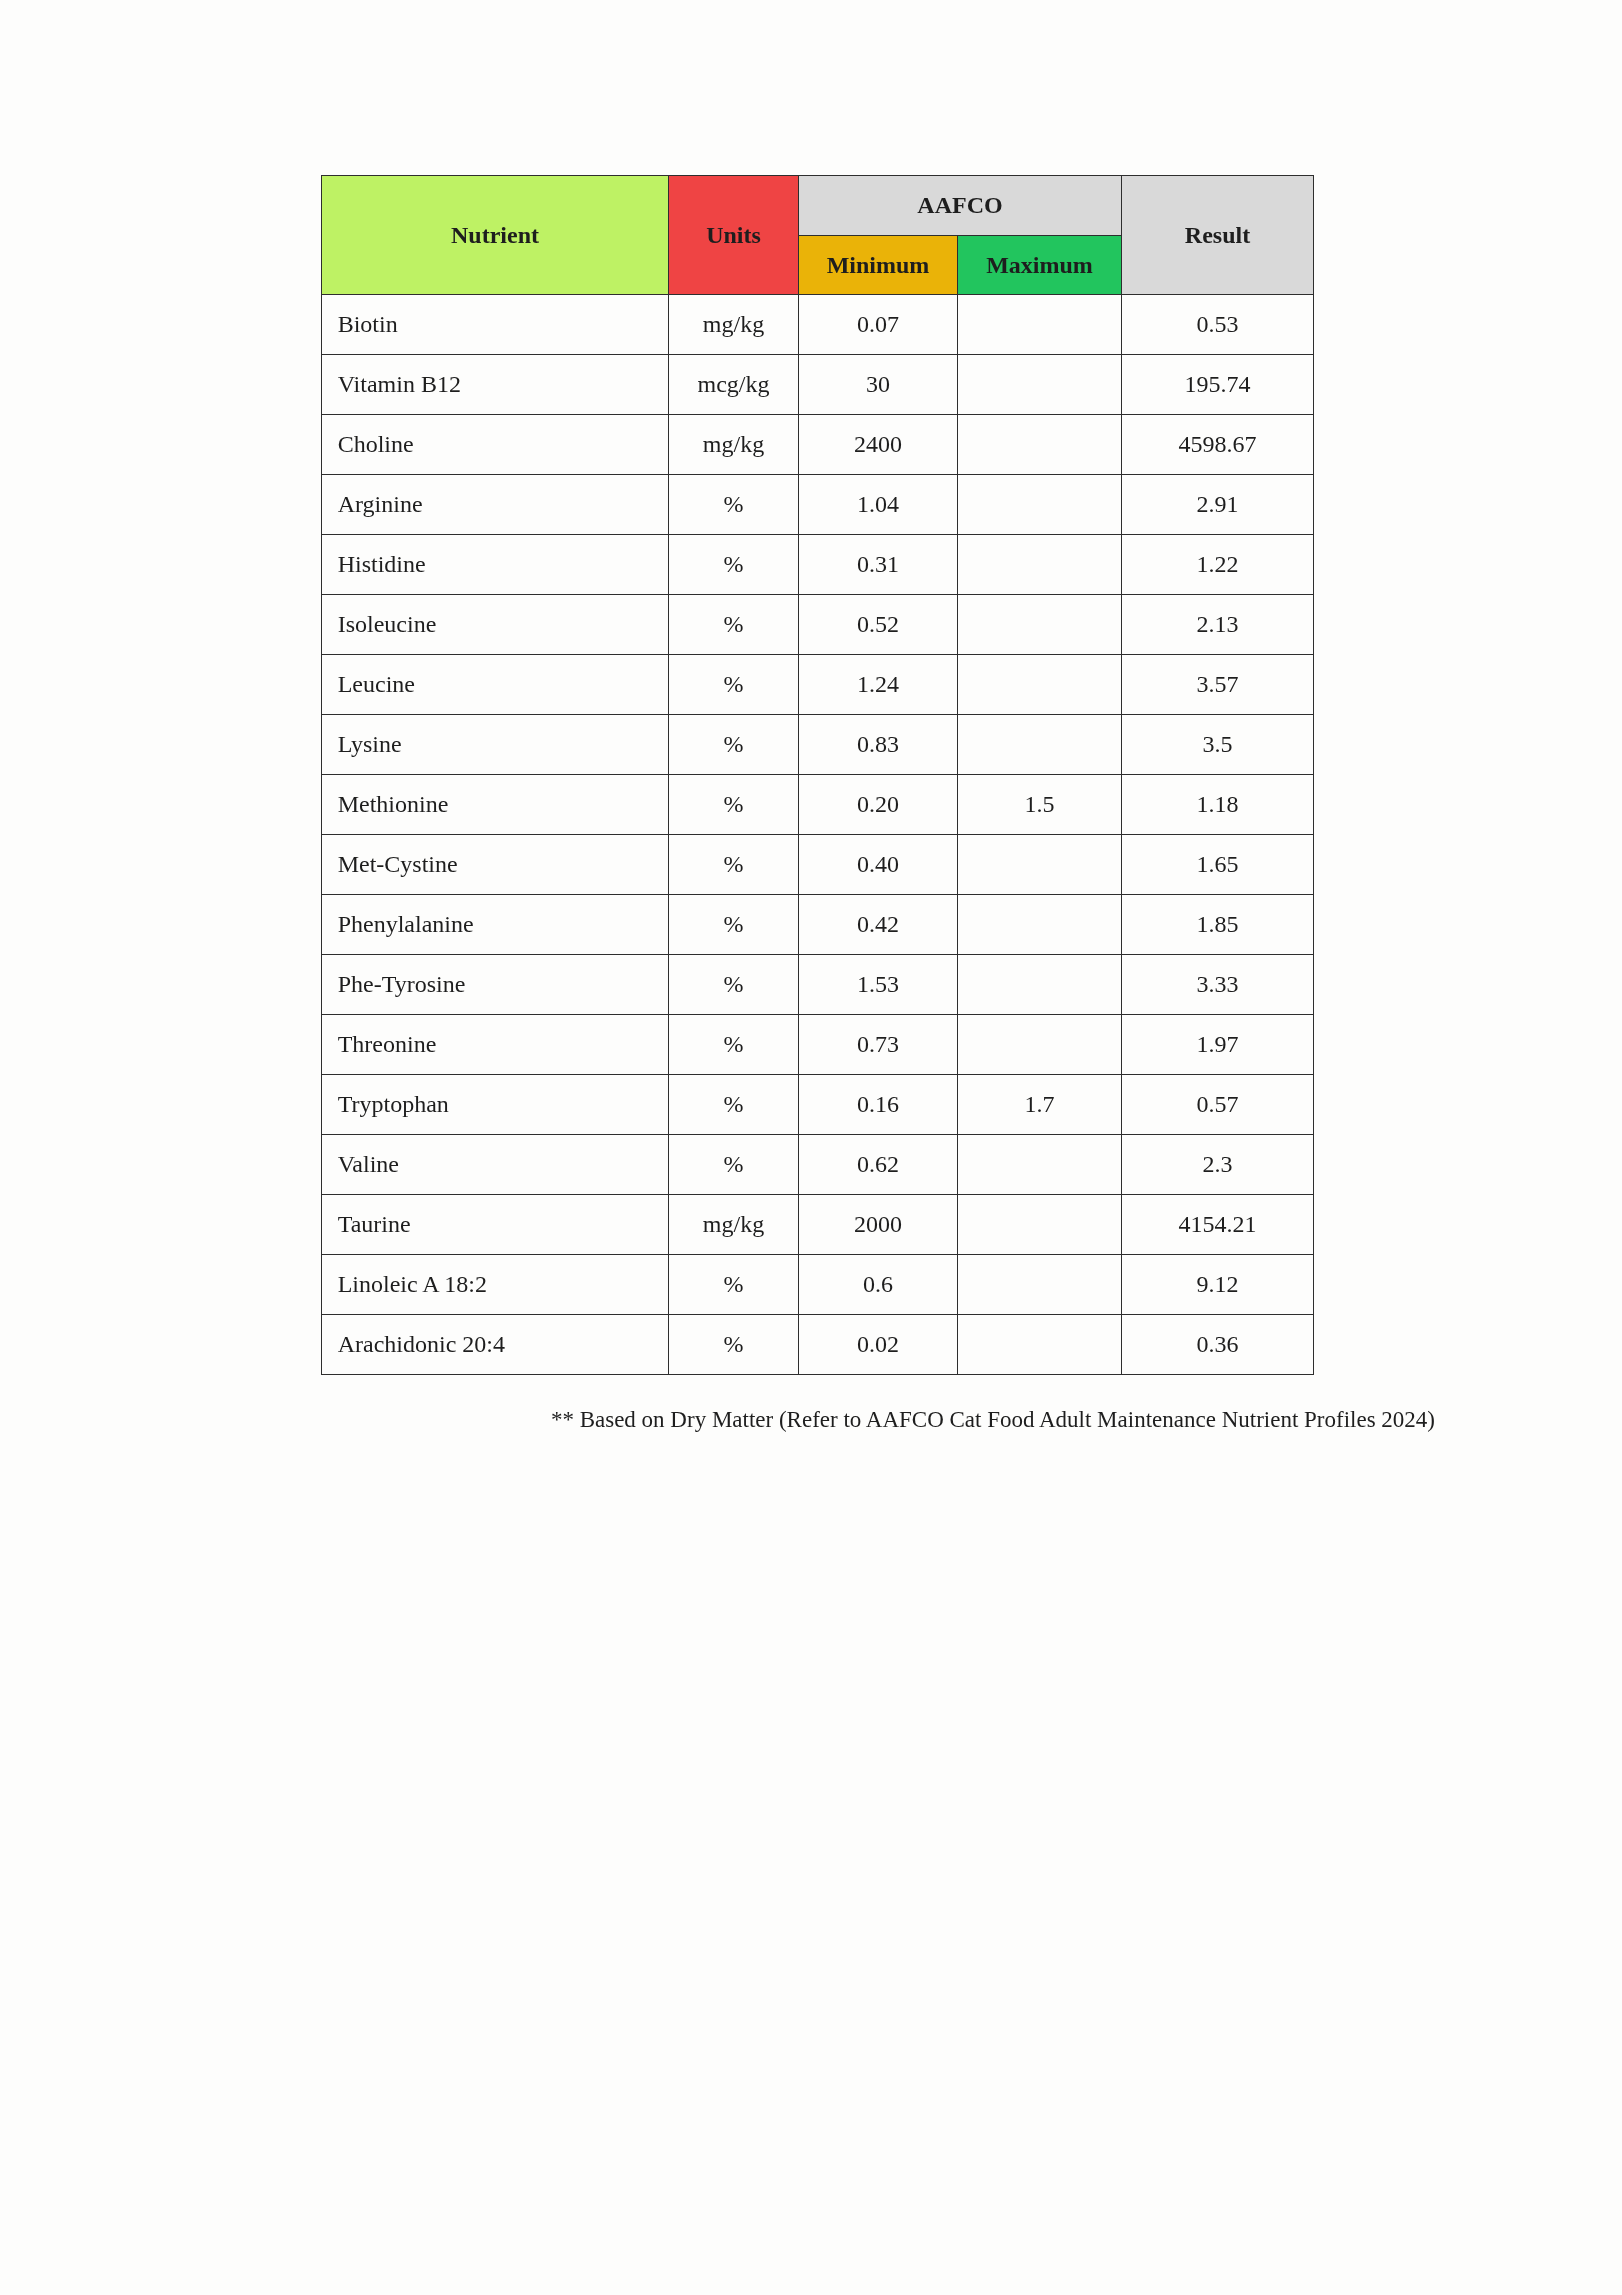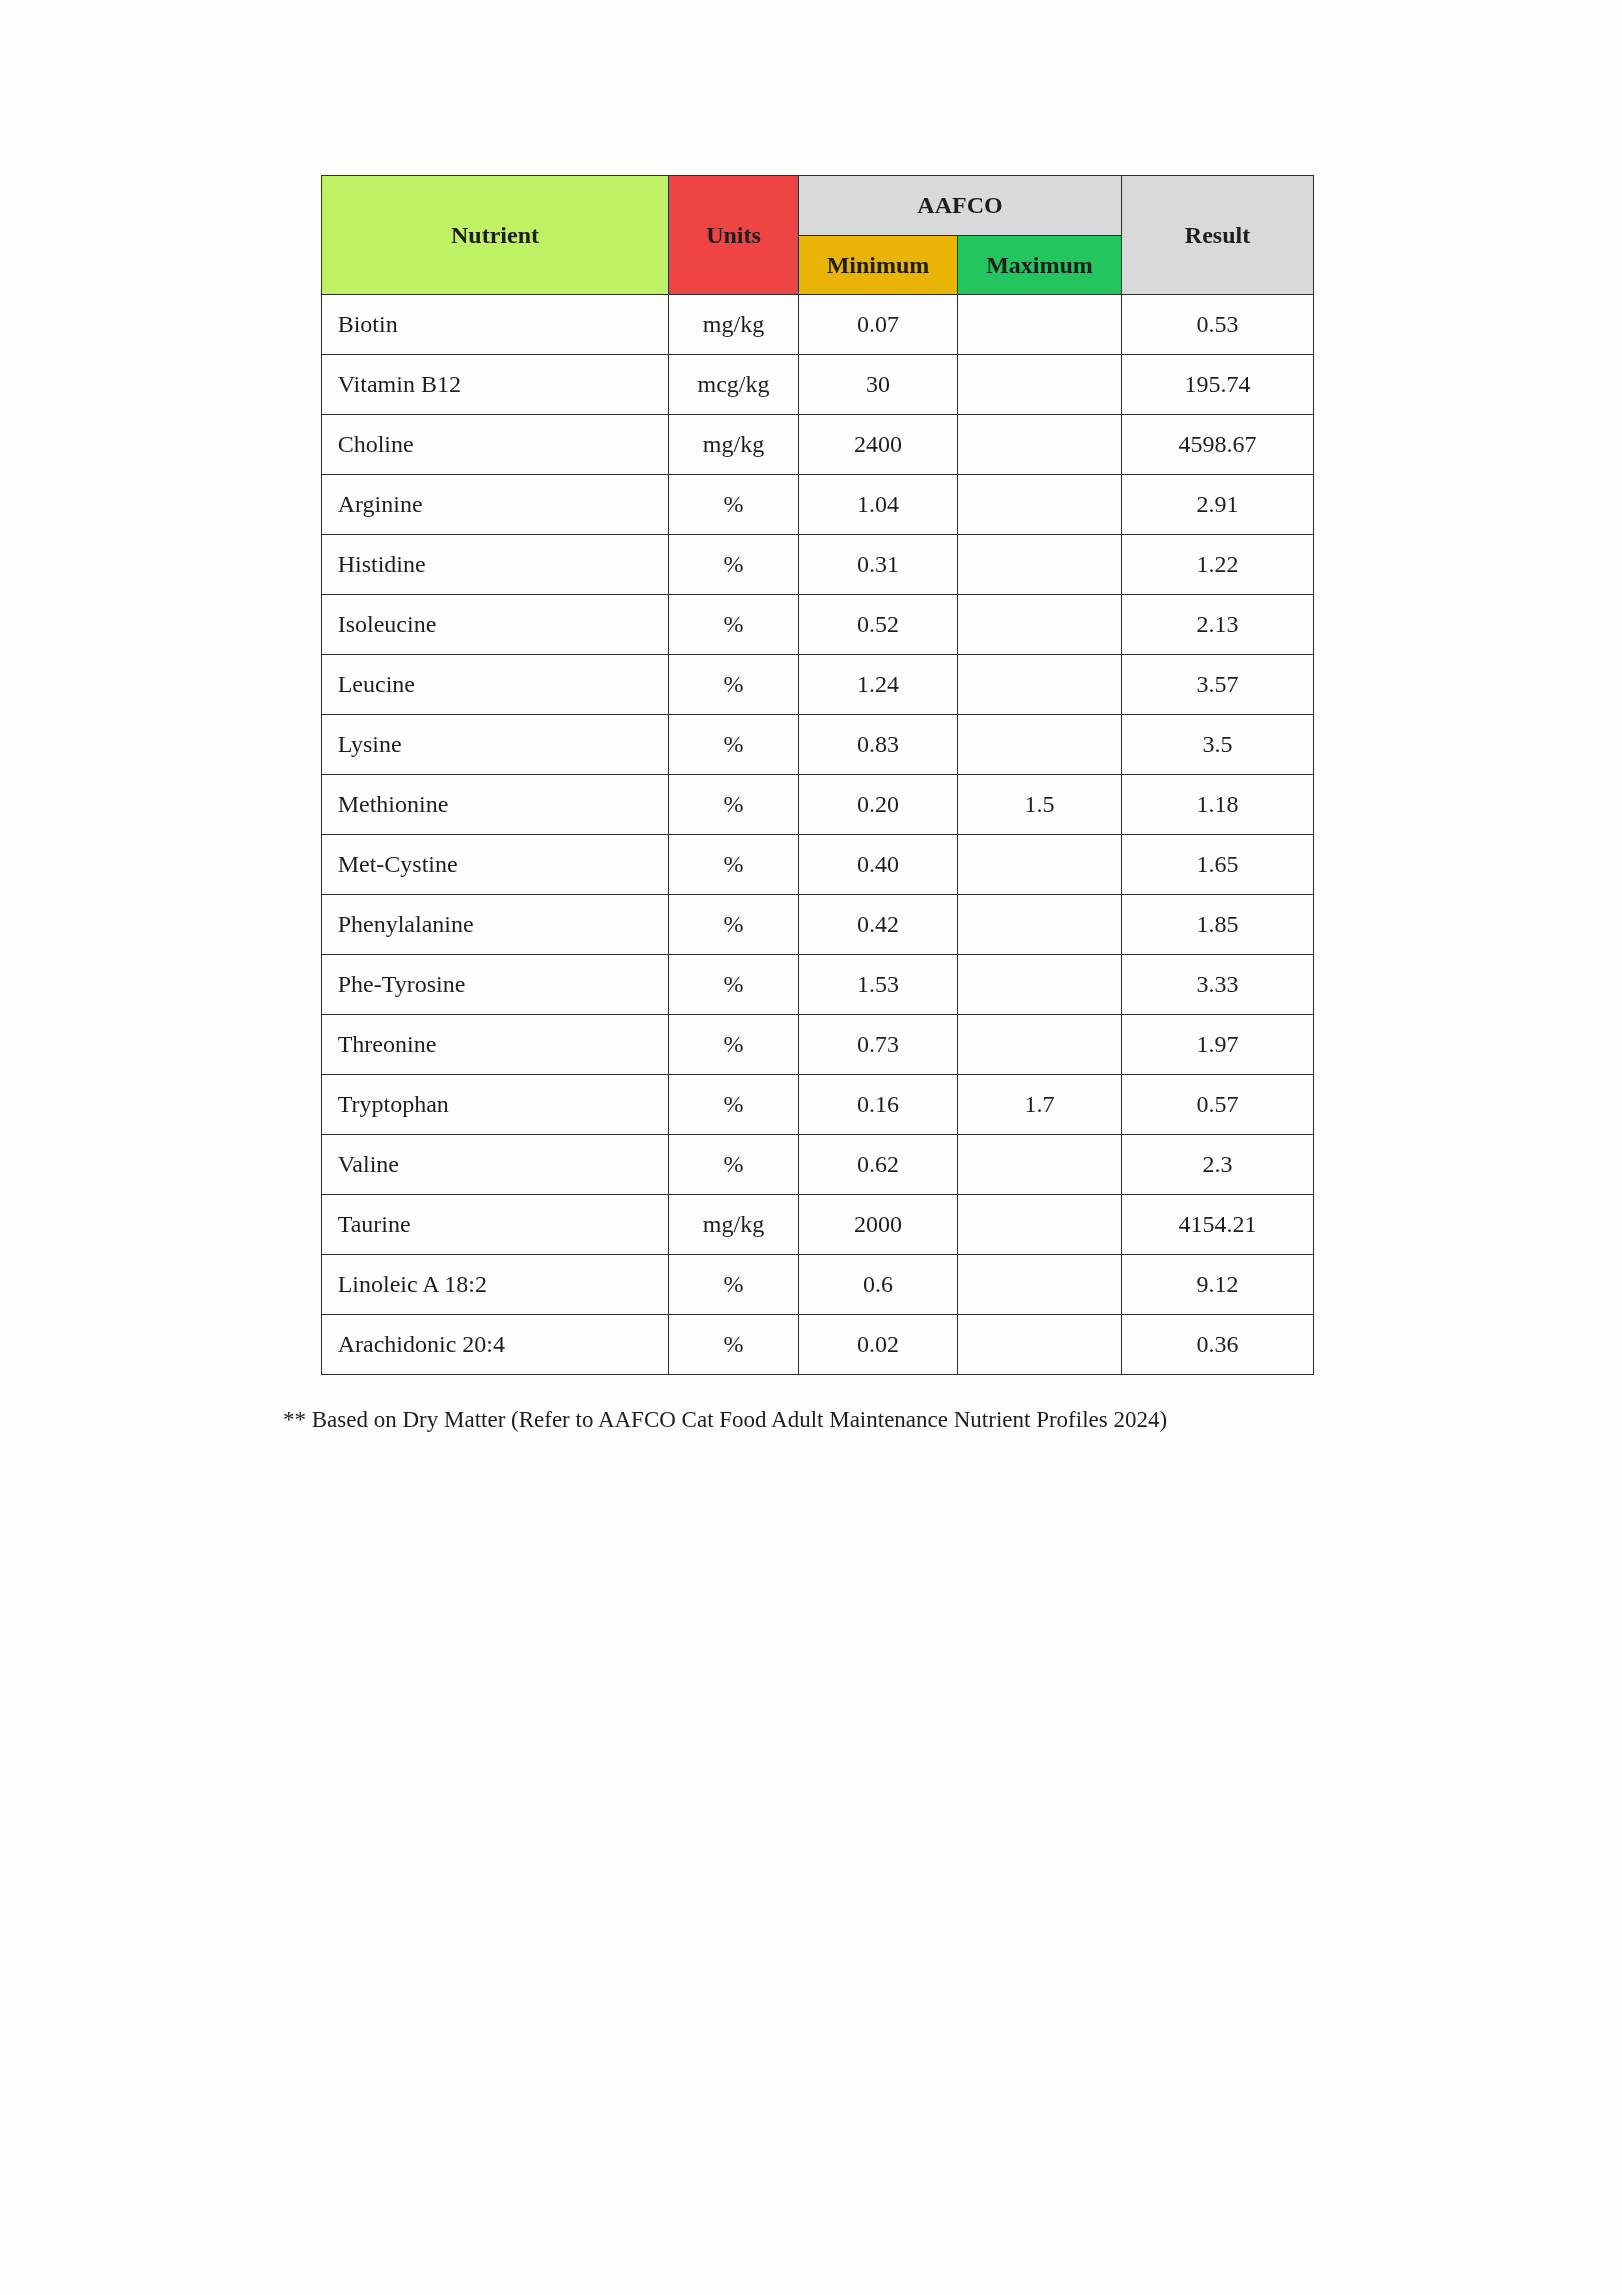--- a/index.html
+++ b/index.html
@@ -54,20 +54,21 @@
     position: absolute;
     left: 283px;
     top: 1406px;
     width: 1152px;
     font-size: 23px;
     line-height: 1.25;
   }
   .notes p {
     margin: 0 0 23.6px 0;
     white-space: nowrap;
+    text-align: right;
   }
   .notes p.note2 {
     padding-left: 55px;
   }
   .notes sup {
     font-size: 15.7px;
     line-height: 0;
   }
 </style>
 </head>

